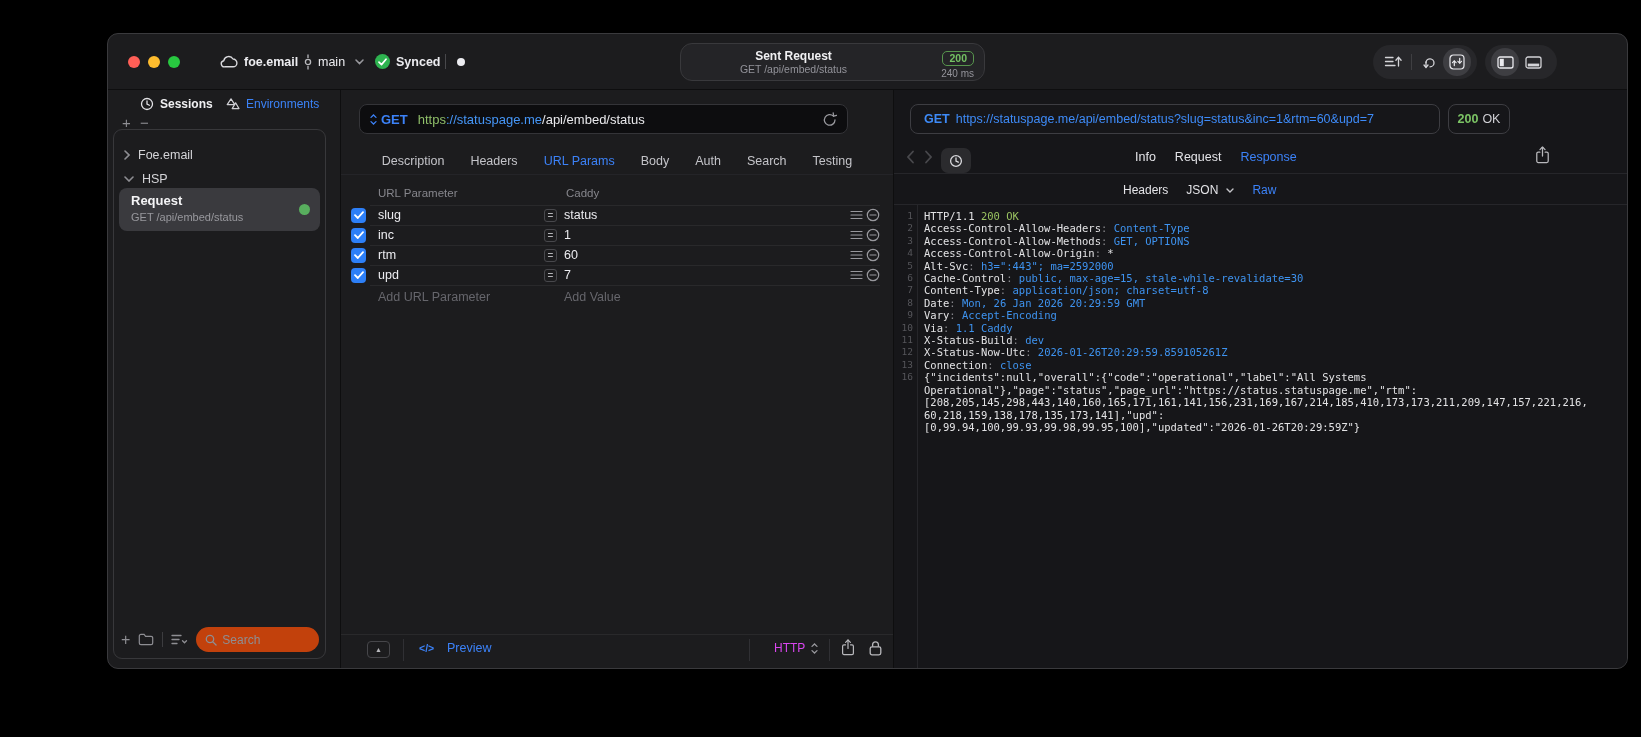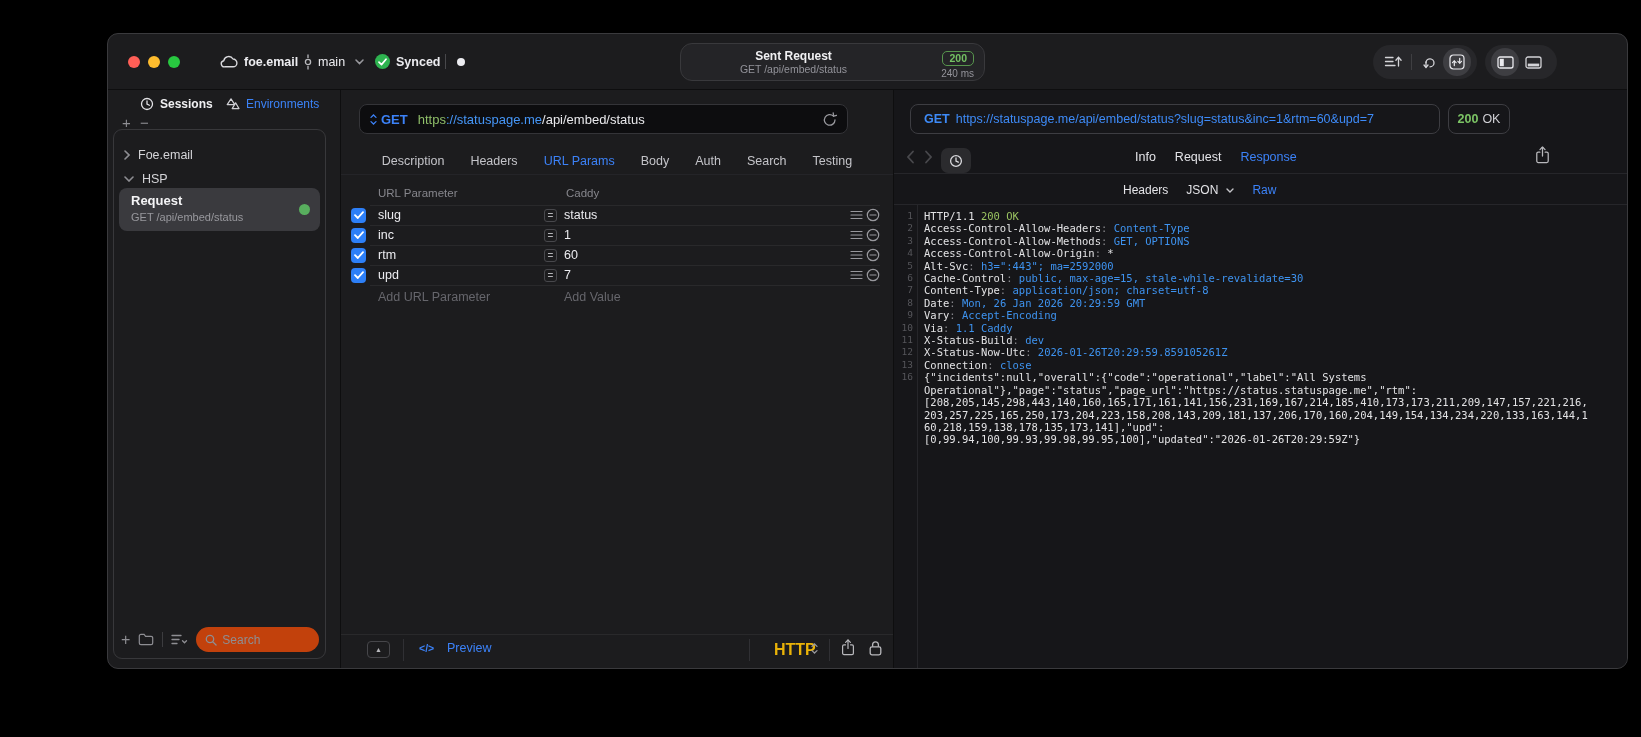--- a/index.html
+++ b/index.html
@@ -73,21 +73,21 @@
   .pr-val { position:absolute; left:223px; top:3px; font-size:12.5px; color:#ececf0; }
   .pr-ham { position:absolute; left:509px; top:5px; color:#98989d; }
   .pr-minus { position:absolute; left:525px; top:3px; color:#98989d; }
   .add-label { position:absolute; top:256px; font-size:12.5px; color:#66666c; }
   .mid-footer { position:absolute; left:233px; top:600px; width:552px; height:36px; border-top:1px solid #29292b; }
   .collapse-box { position:absolute; left:26px; top:6px; width:23px; height:17px; border:1px solid #46464a;
     border-radius:4px; color:#b8b8bc; font-size:7px; text-align:center; line-height:15px; }
   .footer-sep { position:absolute; top:4px; width:1px; height:22px; background:#303034; }
   .preview-code { position:absolute; left:78px; top:7px; color:#3c82f8; font-size:10.5px; font-weight:700; }
   .preview-label { position:absolute; left:106px; top:6px; color:#3c82f8; font-size:12.5px; }
-  .http-label { position:absolute; left:433px; top:6px; color:#eab308; font-size:16px; font-weight:700; }
+  .http-label { position:absolute; left:433px; top:6px; color:#d946ef; font-size:12px; font-weight:400; }
   .updown { position:absolute; left:470px; top:8px; color:#98989d; }
   .share-mid { position:absolute; left:500px; top:4px; color:#b8b8bc; }
   .lock-mid { position:absolute; left:528px; top:5px; color:#b8b8bc; }
   
   .resp-url { position:absolute; left:802px; top:70px; width:530px; height:30px;
     border:1px solid #3d3d42; border-radius:8px; display:flex; align-items:center;
     padding:0 13px; font-size:12.5px; color:#3e8bf8; white-space:nowrap; overflow:hidden; }
   .resp-status { position:absolute; left:1340px; top:70px; width:62px; height:30px;
     border:1px solid #3d3d42; border-radius:8px; display:flex; align-items:center;
     justify-content:center; gap:4px; font-size:12.5px; }
@@ -534,19 +534,18 @@
         <div class="code-line"><span class="ln">7</span><span><span class="c-p">Content-Type</span><span class="c-d">: </span><span class="c-b">application/json; charset=utf-8</span></span></div>
         <div class="code-line"><span class="ln">8</span><span><span class="c-p">Date</span><span class="c-d">: </span><span class="c-b">Mon, 26 Jan 2026 20:29:59 GMT</span></span></div>
         <div class="code-line"><span class="ln">9</span><span><span class="c-p">Vary</span><span class="c-d">: </span><span class="c-b">Accept-Encoding</span></span></div>
         <div class="code-line"><span class="ln">10</span><span><span class="c-p">Via</span><span class="c-d">: </span><span class="c-b">1.1 Caddy</span></span></div>
         <div class="code-line"><span class="ln">11</span><span><span class="c-p">X-Status-Build</span><span class="c-d">: </span><span class="c-b">dev</span></span></div>
         <div class="code-line"><span class="ln">12</span><span><span class="c-p">X-Status-Now-Utc</span><span class="c-d">: </span><span class="c-b">2026-01-26T20:29:59.859105261Z</span></span></div>
         <div class="code-line"><span class="ln">13</span><span><span class="c-p">Connection</span><span class="c-d">: </span><span class="c-b">close</span></span></div>
         <div class="code-line"><span class="ln">16</span><span><span class="c-p">{"incidents":null,"overall":{"code":"operational","label":"All Systems</span></span></div>
         <div class="code-line"><span class="ln"></span><span><span class="c-p">Operational"},"page":"status","page_url":"https://status.statuspage.me","rtm":</span></span></div>
         <div class="code-line"><span class="ln"></span><span><span class="c-p">[208,205,145,298,443,140,160,165,171,161,141,156,231,169,167,214,185,410,173,173,211,209,147,157,221,216,</span></span></div>
-        <div class="code-line"><span class="ln"></span><span><span class="c-p">203,257,225,165,250,173,204,223,158,208,143,209,181,137,206,170,160,204,149,154,134,234,220,133,163,144,1</span></span></div>
         <div class="code-line"><span class="ln"></span><span><span class="c-p">60,218,159,138,178,135,173,141],"upd":</span></span></div>
         <div class="code-line"><span class="ln"></span><span><span class="c-p">[0,99.94,100,99.93,99.98,99.95,100],"updated":"2026-01-26T20:29:59Z"}</span></span></div>
       </div>
   </div>
 
 </div>
 
 </body></html>

